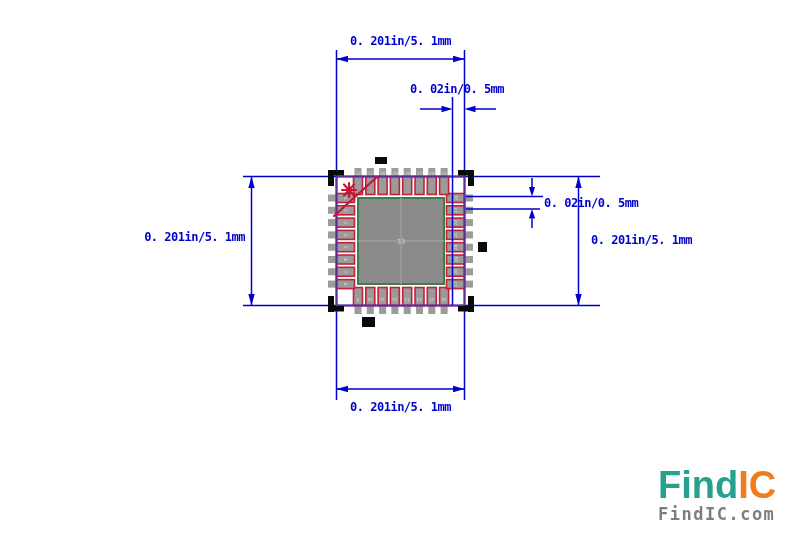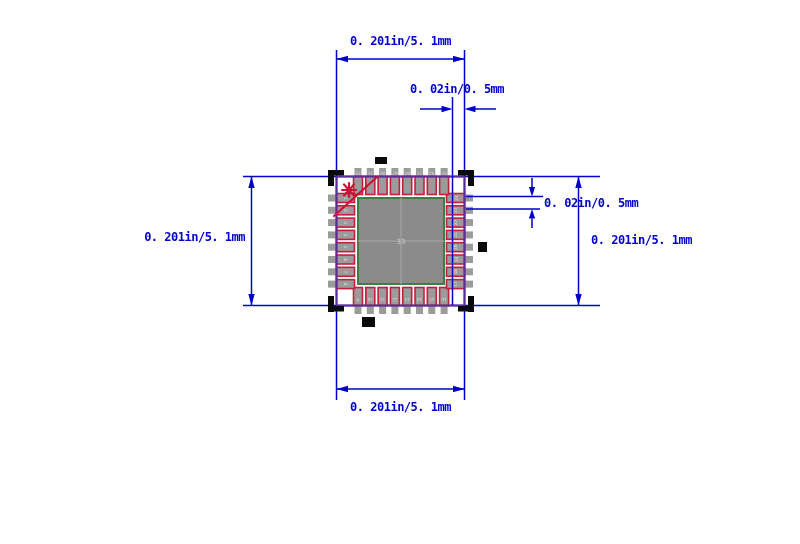--- a/index.html
+++ b/index.html
@@ -224,14 +224,18 @@
   <div class="dim" style="left:404px;top:82px;width:106px;text-align:center;">0. 02in/0. 5mm</div>
 
   <div class="dim" style="left:125px;top:230px;width:120px;text-align:right;">0. 201in/5. 1mm</div>
 
   <div class="dim" style="left:544px;top:196px;">0. 02in/0. 5mm</div>
 
   <div class="dim" style="left:591px;top:233px;">0. 201in/5. 1mm</div>
 
   <div class="dim" style="left:336px;top:400px;width:129px;text-align:center;">0. 201in/5. 1mm</div>
 
+  <div id="logo">
+    <div class="main"><span class="find">Find</span><span class="ic">IC</span></div>
+    <div class="sub">FindIC.com</div>
+  </div>
 
 </div>
 
 </body></html>

